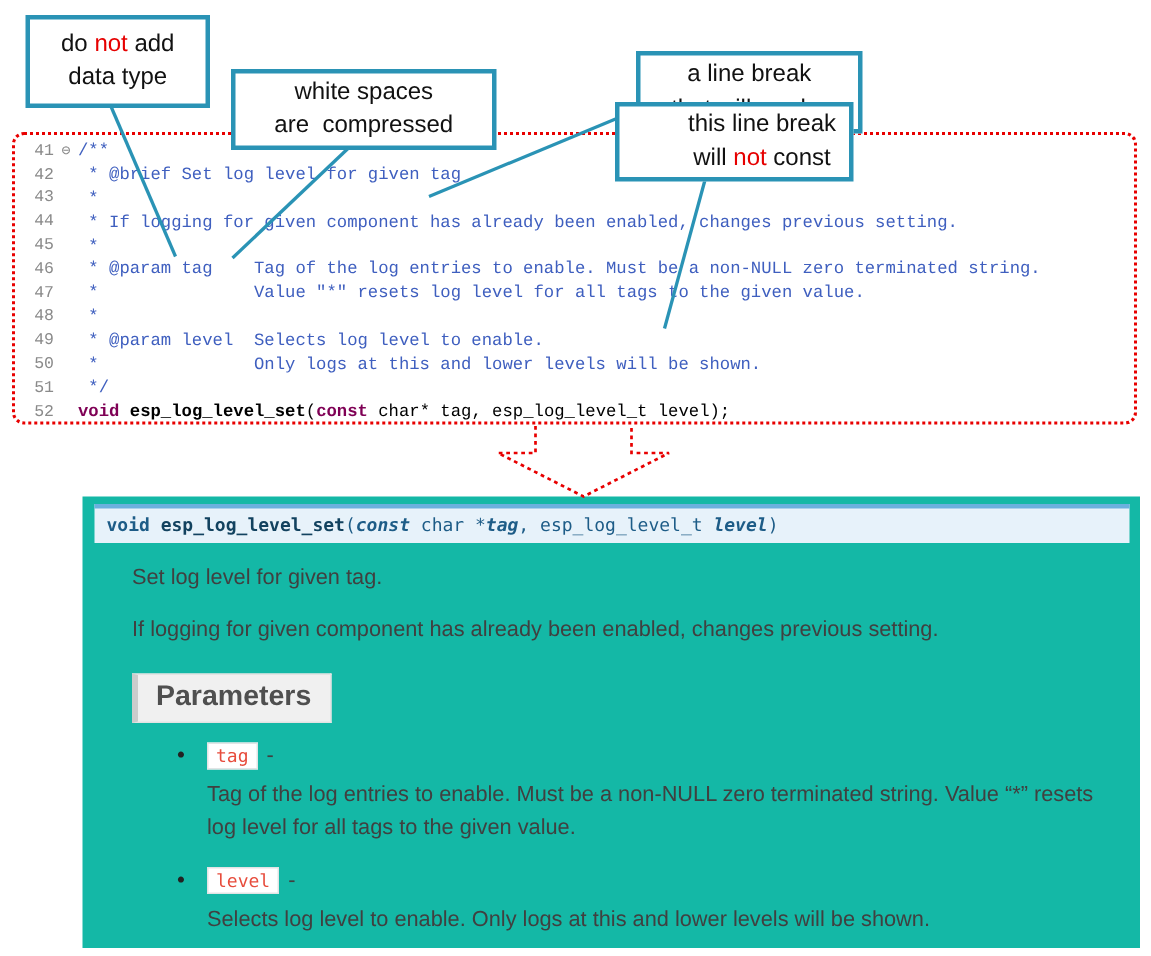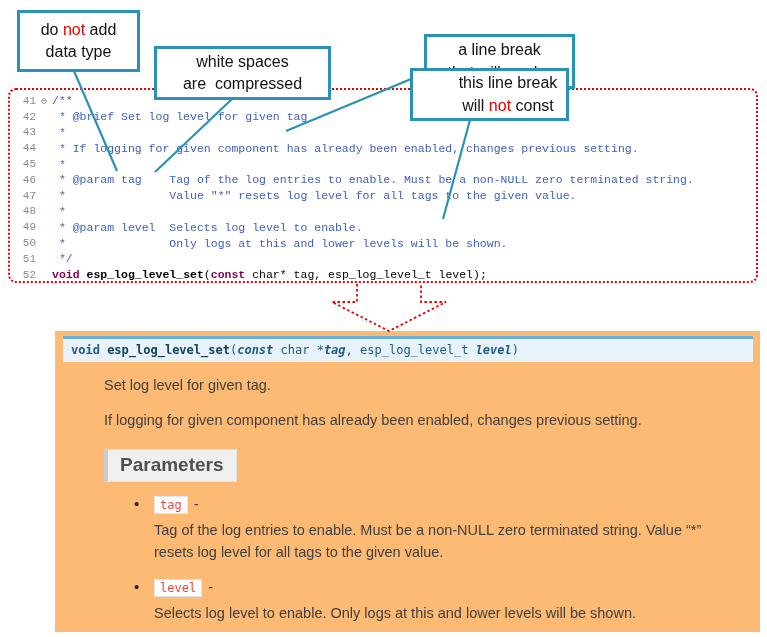--- a/index.html
+++ b/index.html
@@ -28,27 +28,27 @@
   .cl { display:flex; height:15.8px; align-items:center; }
   .lnum { width:26px; text-align:right; color:#8a8a8a; flex:none; font-size:11px; }
   .fold { width:16px; text-align:center; color:#8a8a8a; flex:none; font-size:10px; }
   .ctext { white-space:pre; color:#3f5fbf; }
   .ctext.src { color:#000; }
   .kw { color:#7f0055; font-weight:bold; }
   .fname { color:#000; font-weight:bold; }
 
   
   .doc-panel { position:absolute; left:55px; top:331px; width:705px; height:301px;
-               background:#fdba74; z-index:0; padding:5px 7px 0 8px; color:#404040; }
+               background:#14b8a6; z-index:0; padding:5px 7px 0 8px; color:#404040; }
   .sig { background:#e7f2fa; border-top:3px solid #6ab0de; padding:4px 8px 5px;
          font-family:"DejaVu Sans Mono", monospace; font-size:12px; color:#1d5c87; white-space:pre; }
   .sig .b { font-weight:bold; }
   .sig .i { font-style:italic; }
   .sig .nm { color:#12425f; font-weight:bold; }
-  .doc-body { margin-left:41px; margin-right:12px; font-size:14.5px; }
+  .doc-body { margin-left:25px; margin-right:12px; font-size:14.5px; }
   .para { margin-top:13px; line-height:1.5; }
   .params-label { display:inline-block; margin-top:17px; background:#f0f0f0;
                   border:1px solid #e3e3e3; border-left:4px solid #cccccc;
                   padding:4px 12px 5px; font-weight:bold; color:#4f4f4f; font-size:19px; }
   .param-list { margin-top:14px; list-style:none; }
   .param-list li { margin-bottom:16px; padding-left:50px; position:relative; }
   .param-list li .bullet { position:absolute; left:30px; top:-1px; color:#222; font-size:15px; }
   .pname { font-family:"DejaVu Sans Mono", monospace; font-size:12px; color:#e74c3c;
            background:#fff; border:1px solid #e1e4e5; padding:1px 5px; }
   .dash { margin-left:6px; color:#404040; }

